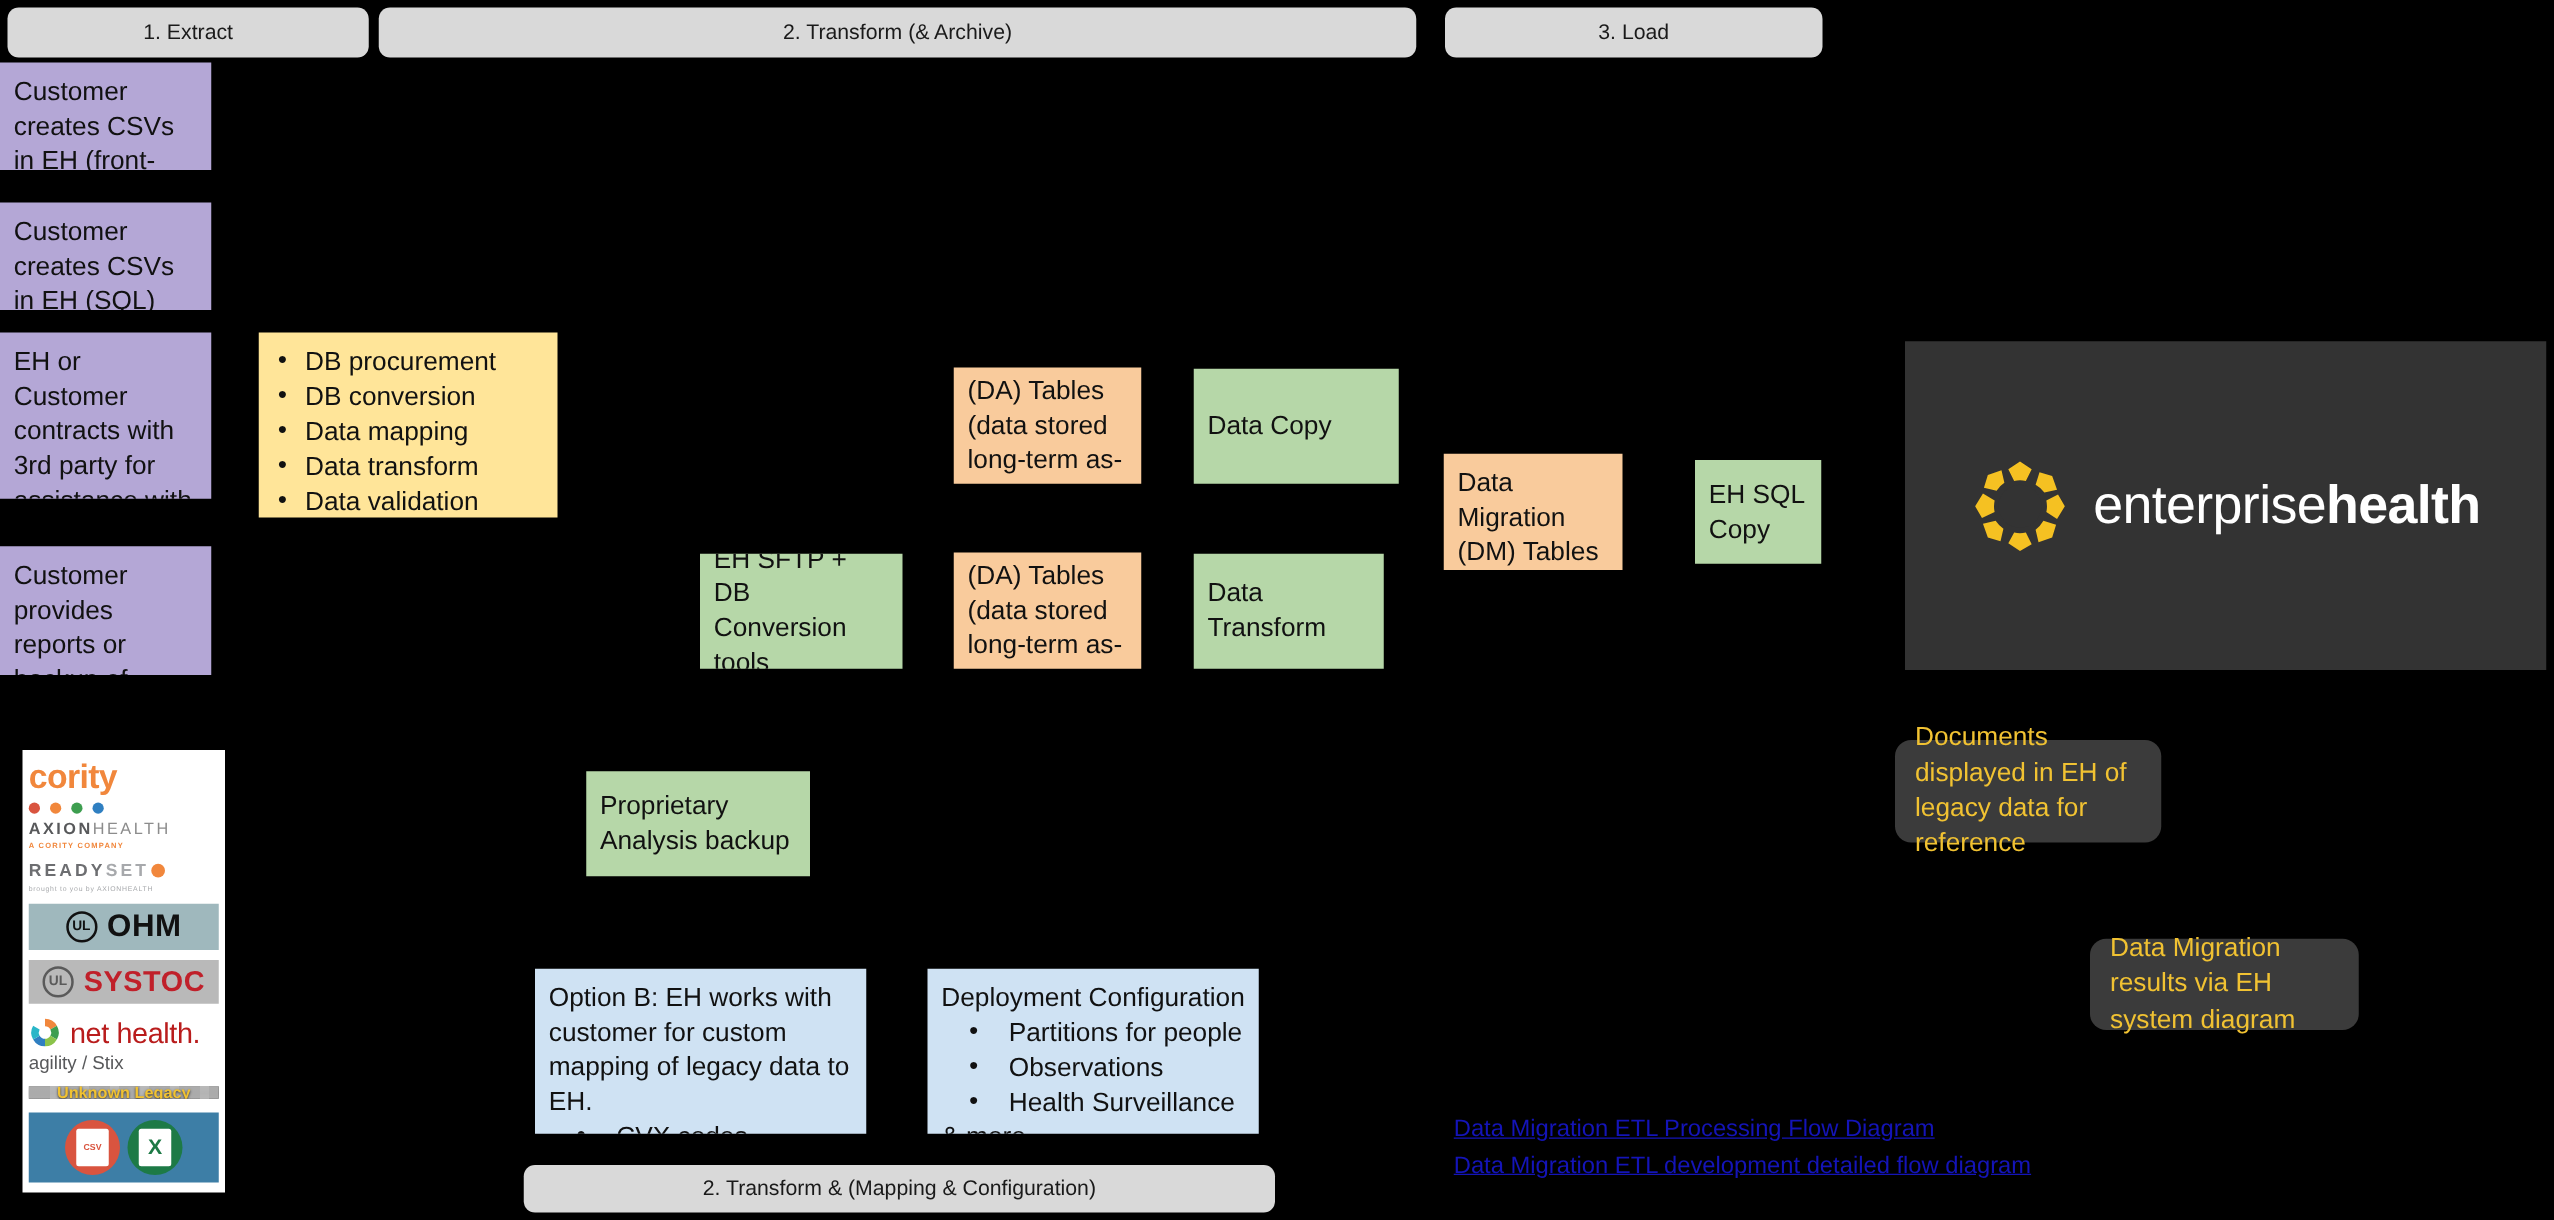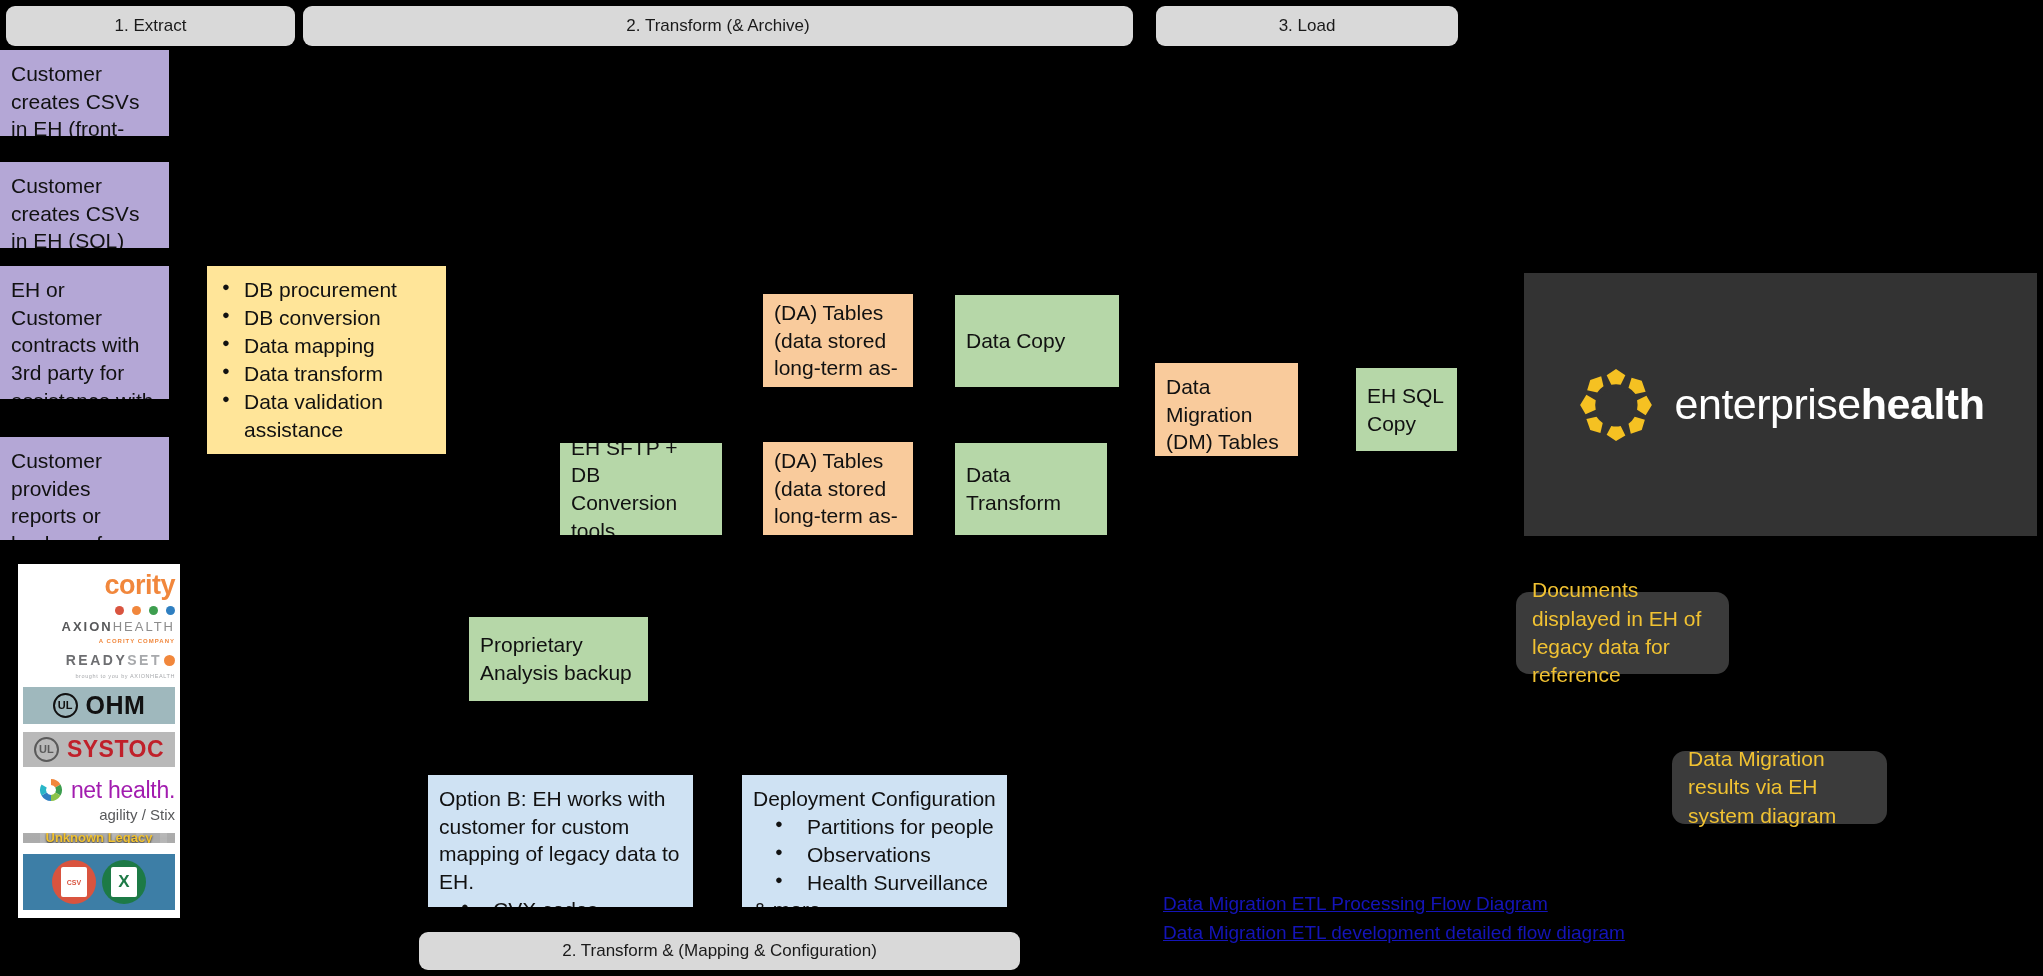--- a/index.html
+++ b/index.html
@@ -96,22 +96,23 @@
     white-space: nowrap;
   }
   .logo-word b { font-weight: 700; }
 
   
   .vendor-strip {
     background: #ffffff;
     padding: 6px 5px 8px 5px;
     display: flex;
     flex-direction: column;
-    align-items: flex-end;
+    align-items: flex-start;
     gap: 4px;
+    margin-top: 36px;
   }
   .v-cority {
     color: #f1873c; font-weight: 700; font-size: 27px;
     letter-spacing: -0.5px; line-height: 1;
     margin-top: 2px;
   }
   .v-axion-dots { display: flex; gap: 8px; margin: 3px 0 1px; }
   .v-axion-dots i {
     width: 9px; height: 9px; border-radius: 50%;
     display: block;
@@ -142,21 +143,21 @@
   .ul-mark {
     width: 25px; height: 25px; border-radius: 50%;
     border: 2.4px solid #111; display: flex; align-items: center;
     justify-content: center; font-size: 11px; font-weight: 700;
     color: #111; line-height: 1;
   }
   .ul-mark.gray { border-color: #5a5a5a; color: #5a5a5a; }
   .v-ohm { font-size: 25px; font-weight: 700; color: #111; letter-spacing: 0.5px; }
   .v-systoc { font-size: 23px; font-weight: 700; color: #c0202a; letter-spacing: 0.5px; }
   .v-nh { display: flex; align-items: center; gap: 7px; margin-top: 6px; }
-  .v-nh-text { font-size: 23px; color: #a21caf; letter-spacing: -0.3px; }
+  .v-nh-text { font-size: 23px; color: #b91c1c; letter-spacing: -0.3px; }
   .v-nh-sub { font-size: 15px; color: #58595b; margin-top: -2px; }
   .v-legacy {
     width: 100%; height: 85px; margin-top: 6px;
     background: linear-gradient(#9a9a9a, #6f6f6f 55%, #8d8d8d);
     position: relative; overflow: hidden;
     display: flex; align-items: center; justify-content: center;
   }
   .v-legacy .racks {
     position: absolute; inset: 0;
     background:
@@ -228,21 +229,21 @@
   <div class="abs box purple top" style="left:0px; top:162px; width:169px; height:86px;">
     <span>Customer creates CSVs in EH (SQL) API format</span>
   </div>
   <div class="abs box purple top" style="left:0px; top:266px; width:169px; height:133px;">
     <span>EH or Customer contracts with 3rd party for assistance with ETL</span>
   </div>
   <div class="abs box purple top" style="left:0px; top:437px; width:169px; height:103px;">
     <span>Customer provides reports or backup of Legacy System</span>
   </div>
 
-  <div class="abs box yellow top" style="left:207px; top:266px; width:239px; height:188px;">
+  <div class="abs box yellow top" style="left:207px; top:266px; width:239px; height:148px;">
     <ul>
       <li>DB procurement</li>
       <li>DB conversion</li>
       <li>Data mapping</li>
       <li>Data transform</li>
       <li>Data validation assistance</li>
     </ul>
   </div>
 
   <div class="abs vendor-strip" style="left:18px; top:564px; width:162px; height:354px;">

